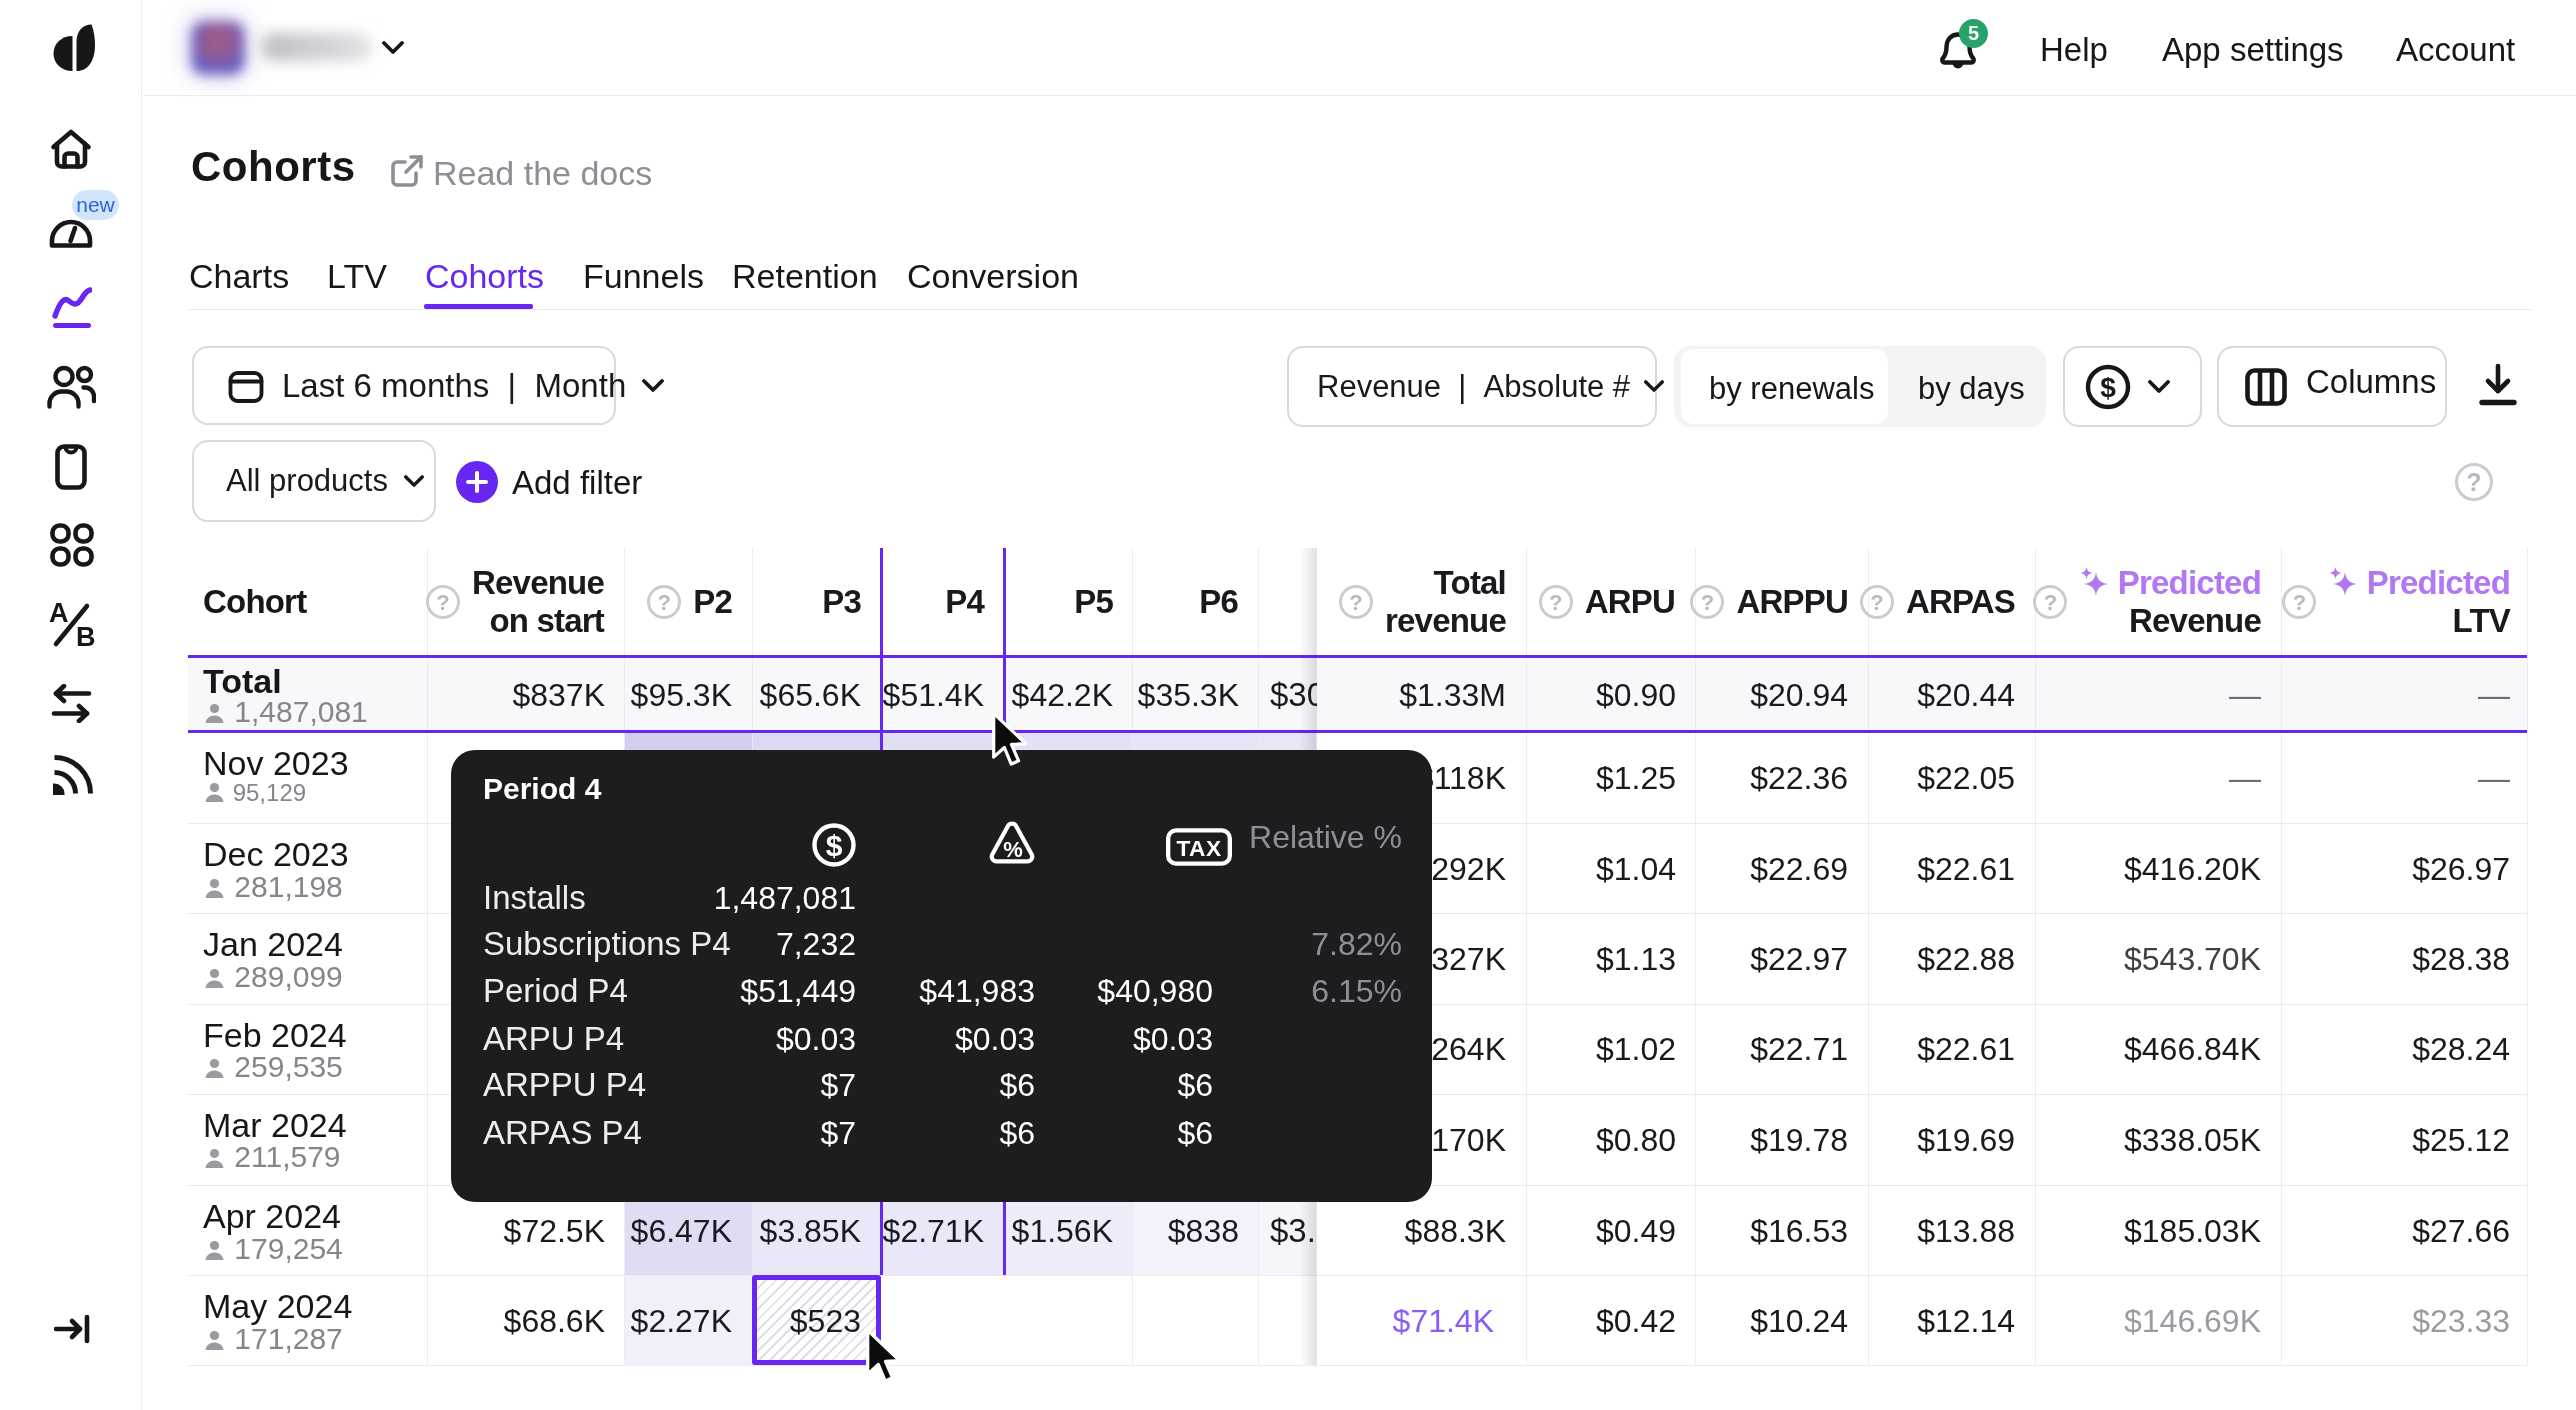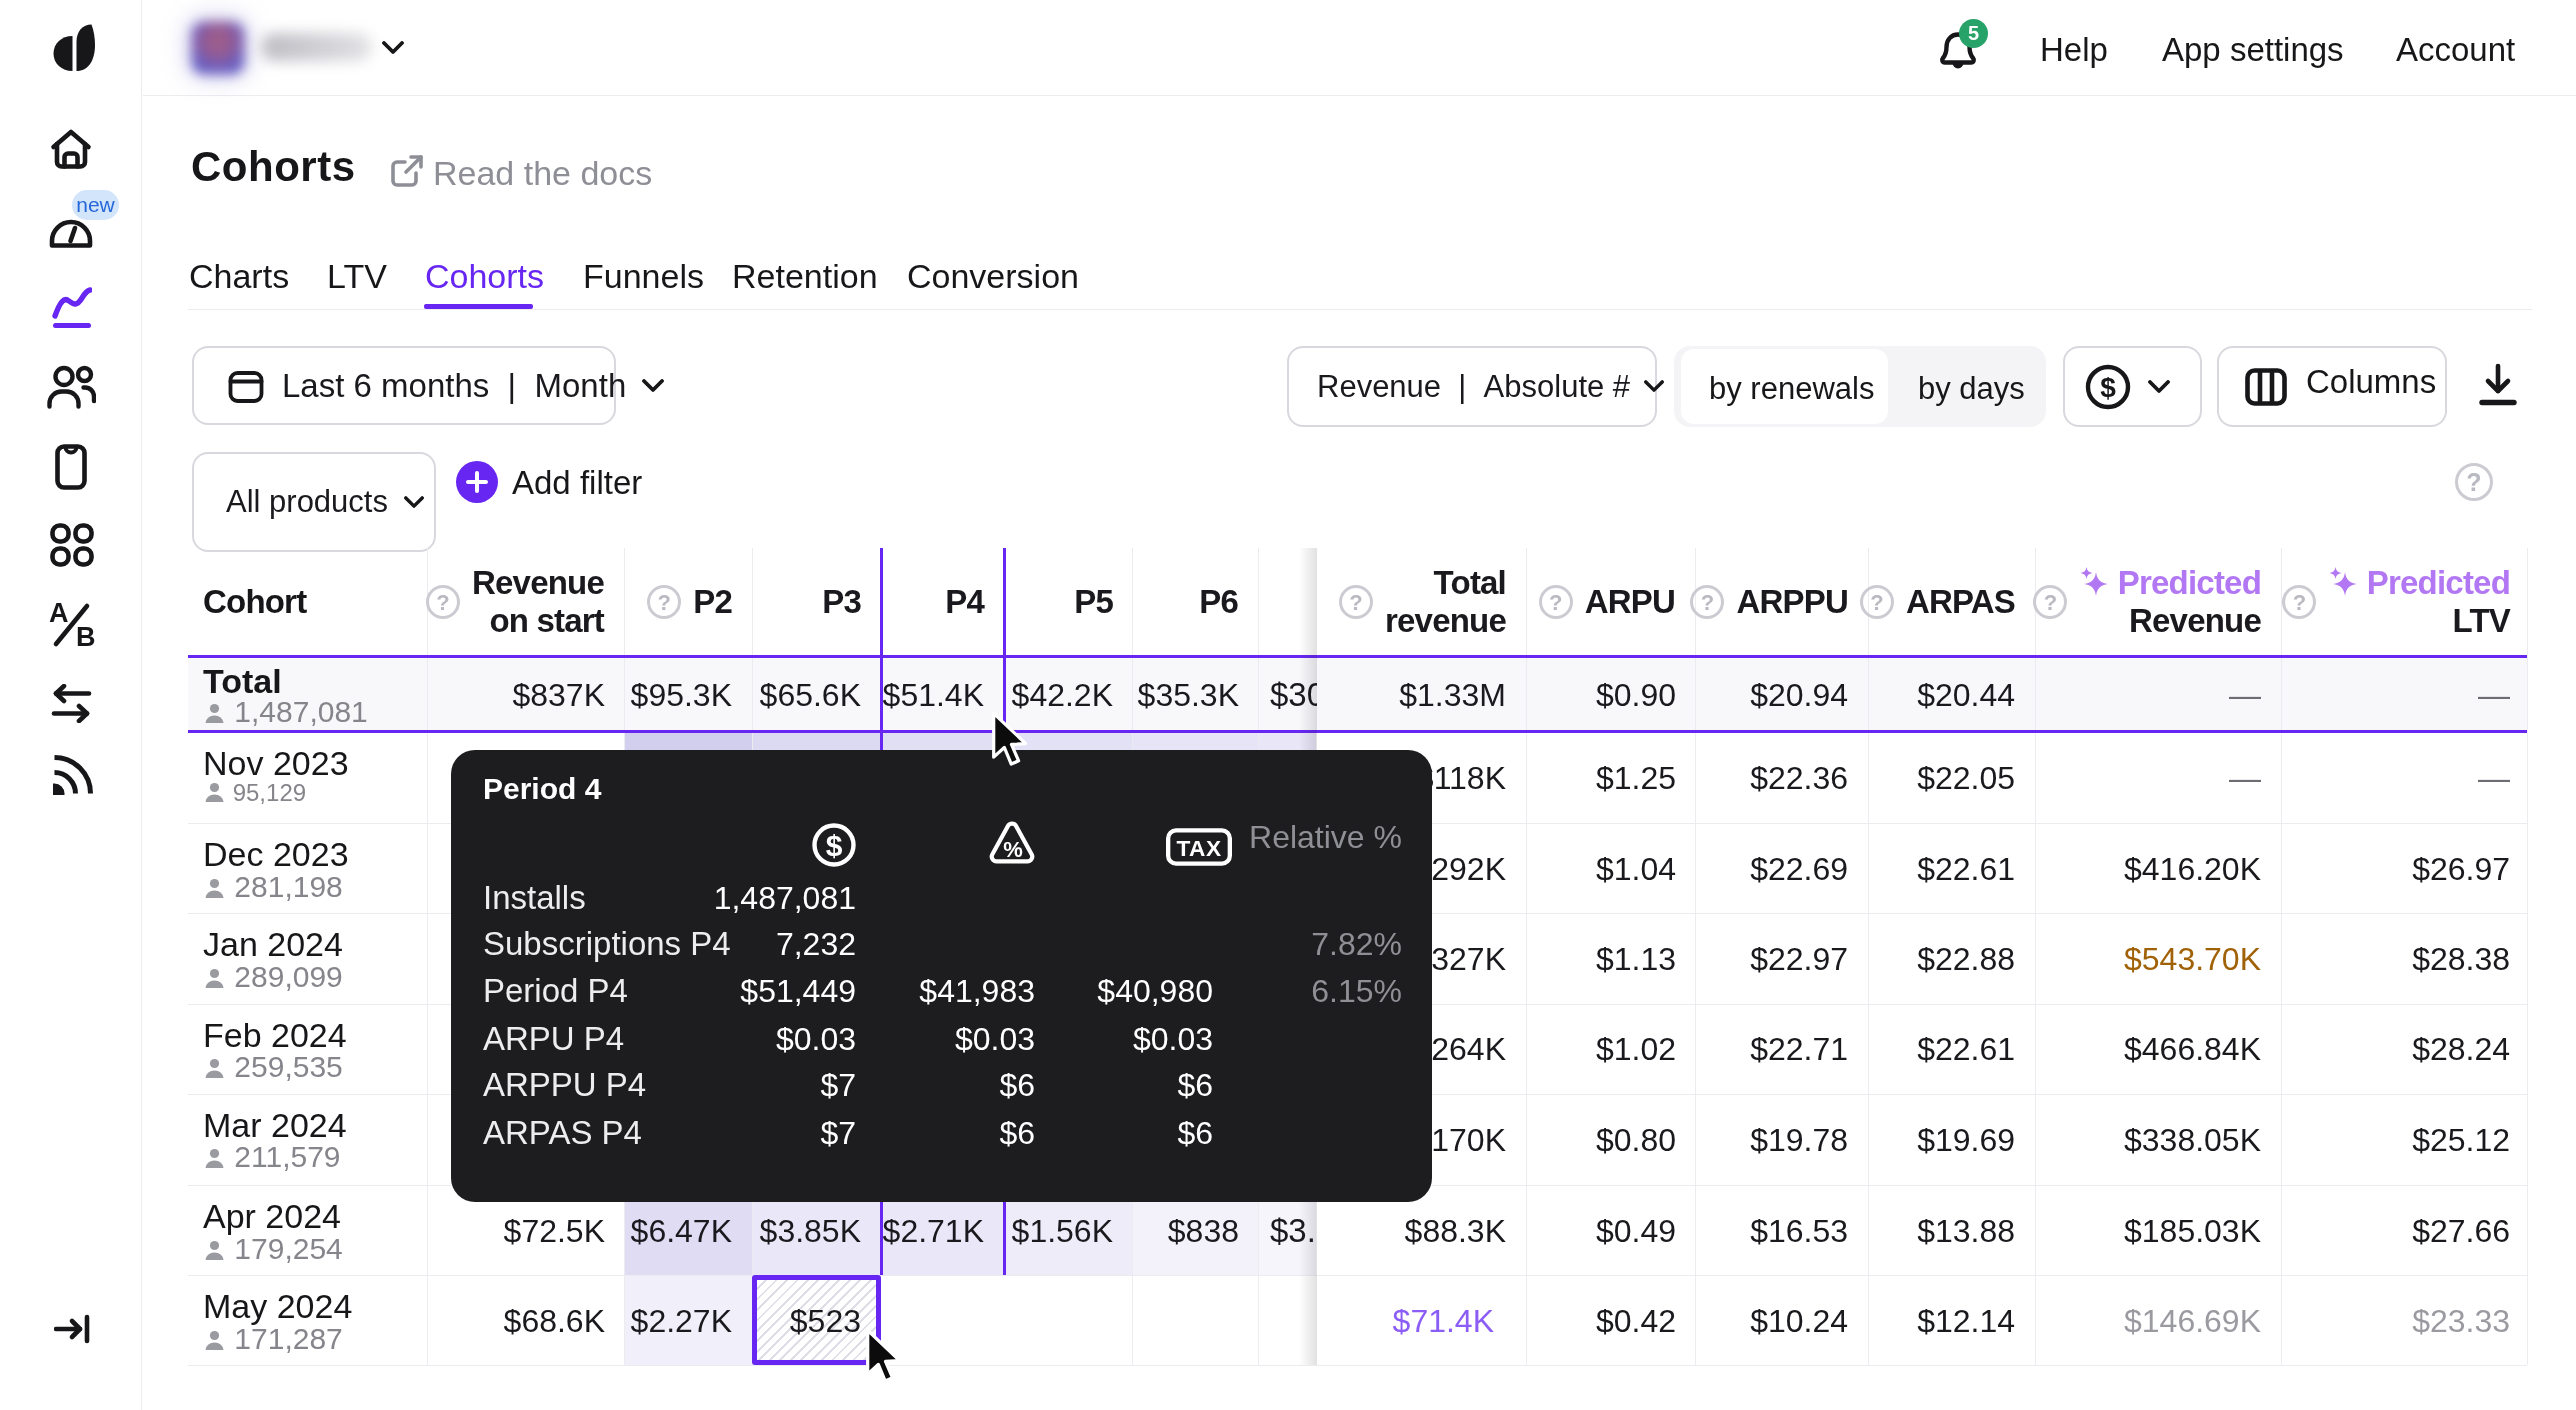--- a/index.html
+++ b/index.html
@@ -124,21 +124,21 @@
  <svg style="margin-left:34px" width="36" height="36" viewBox="0 0 36 36" fill="none" stroke="#17171a" stroke-width="3.8" stroke-linecap="round">
   <rect x="2.5" y="5" width="31" height="28" rx="7"></rect>
         <path d="M2.5 13.5 h31"></path>
  </svg>
  <span style="margin-left:18px;font-size:33px">Last 6 months&nbsp;&nbsp;|&nbsp;&nbsp;Month</span>
  <svg style="margin-left:16px" width="22" height="14" viewBox="0 0 22 14" fill="none" stroke="#17171a" stroke-width="3.8" stroke-linecap="round" stroke-linejoin="round">
         <path d="M2 2 L11 11 L20 2"></path>
       </svg>
 </div>
 
-<div class="btn" style="left:192px;top:452px;width:244px;height:100px">
+<div class="btn" style="left:192px;top:440px;width:244px;height:82px">
  <span style="margin-left:32px">All products</span>
  <svg style="margin-left:16px" width="20" height="13" viewBox="0 0 22 14" fill="none" stroke="#17171a" stroke-width="3.8" stroke-linecap="round" stroke-linejoin="round">
         <path d="M2 2 L11 11 L20 2"></path>
       </svg>
 </div>
 
 <div class="abs" style="left:456px;top:461px;width:42px;height:42px;border-radius:50%;background:#6726f2"></div>
 <svg class="abs" style="left:466px;top:471px" width="22" height="22" viewBox="0 0 22 22" stroke="#fff" stroke-width="4" stroke-linecap="round">
       <path d="M11 2 V20"></path>
       <path d="M2 11 H20"></path>
@@ -332,21 +332,21 @@
 <div class="v" style="left:1169px;top:850px;color:#1a1a1e">$292K</div>
 <div class="v" style="left:1339px;top:850px;color:#1a1a1e">$1.04</div>
 <div class="v" style="left:1511px;top:850px;color:#1a1a1e">$22.69</div>
 <div class="v" style="left:1678px;top:850px;color:#1a1a1e">$22.61</div>
 <div class="v" style="left:1924px;top:850px;color:#1a1a1e">$416.20K</div>
 <div class="v" style="left:2173px;top:850px;color:#1a1a1e">$26.97</div>
 <div class="v" style="left:1169px;top:940px;color:#1a1a1e">$327K</div>
 <div class="v" style="left:1339px;top:940px;color:#1a1a1e">$1.13</div>
 <div class="v" style="left:1511px;top:940px;color:#1a1a1e">$22.97</div>
 <div class="v" style="left:1678px;top:940px;color:#1a1a1e">$22.88</div>
-<div class="v" style="left:1924px;top:940px;color:#a16207">$543.70K</div>
+<div class="v" style="left:1924px;top:940px;color:#404040">$543.70K</div>
 <div class="v" style="left:2173px;top:940px;color:#1a1a1e">$28.38</div>
 <div class="v" style="left:1169px;top:1030px;color:#1a1a1e">$264K</div>
 <div class="v" style="left:1339px;top:1030px;color:#1a1a1e">$1.02</div>
 <div class="v" style="left:1511px;top:1030px;color:#1a1a1e">$22.71</div>
 <div class="v" style="left:1678px;top:1030px;color:#1a1a1e">$22.61</div>
 <div class="v" style="left:1924px;top:1030px;color:#1a1a1e">$466.84K</div>
 <div class="v" style="left:2173px;top:1030px;color:#1a1a1e">$28.24</div>
 <div class="v" style="left:1169px;top:1121px;color:#1a1a1e">$170K</div>
 <div class="v" style="left:1339px;top:1121px;color:#1a1a1e">$0.80</div>
 <div class="v" style="left:1511px;top:1121px;color:#1a1a1e">$19.78</div>

